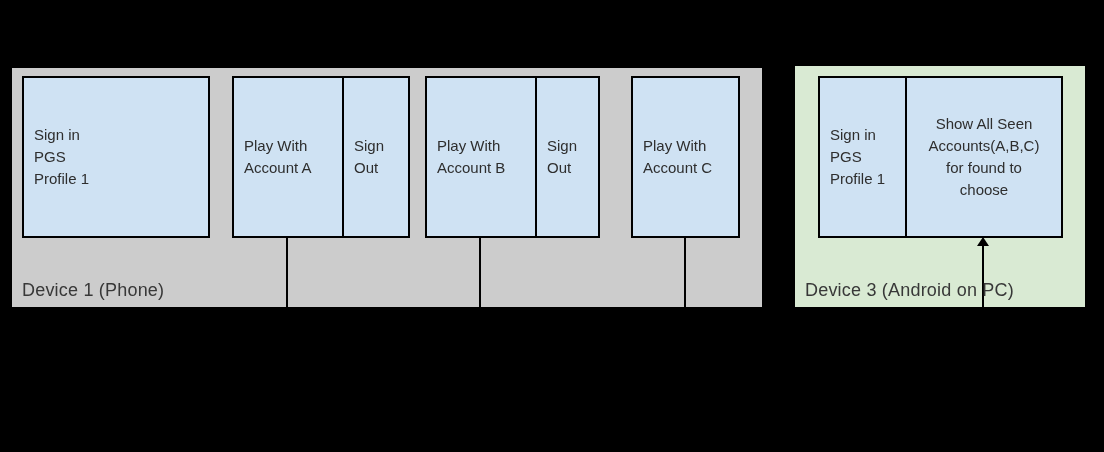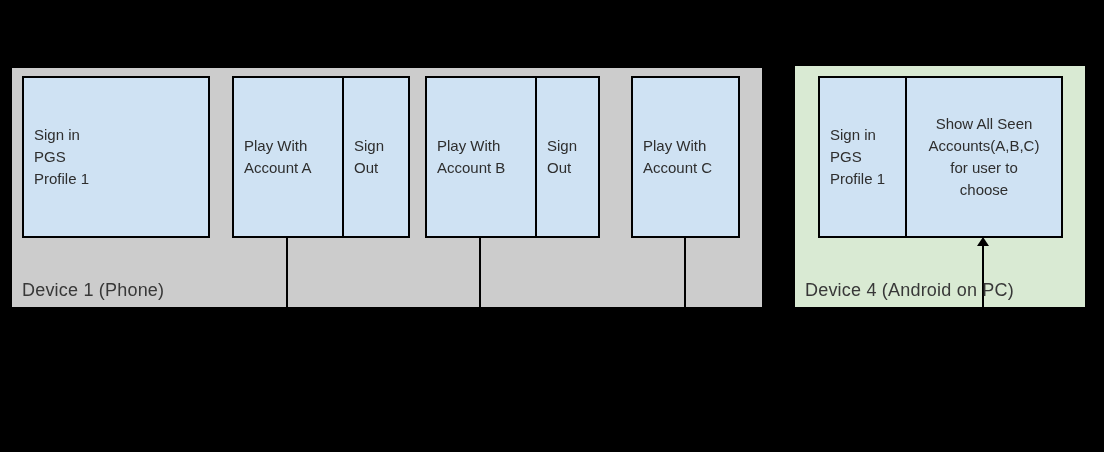--- a/index.html
+++ b/index.html
@@ -106,24 +106,24 @@
 
     <div class="pair gp">
       <div class="cell c1">
         <span class="cell-text">Sign in
 PGS
 Profile 1</span>
       </div>
       <div class="cell c2 center">
         <span class="cell-text">Show All Seen
 Accounts(A,B,C)
-for user to
+for found to
 choose</span>
       </div>
     </div>
 
     <div class="arrow-line"></div>
     <div class="arrow-head"></div>
 
-    <div class="device-label">Device 4 (Android on PC)</div>
+    <div class="device-label">Device 3 (Android on PC)</div>
   </div>
 
 </div>
 
 </body></html>

